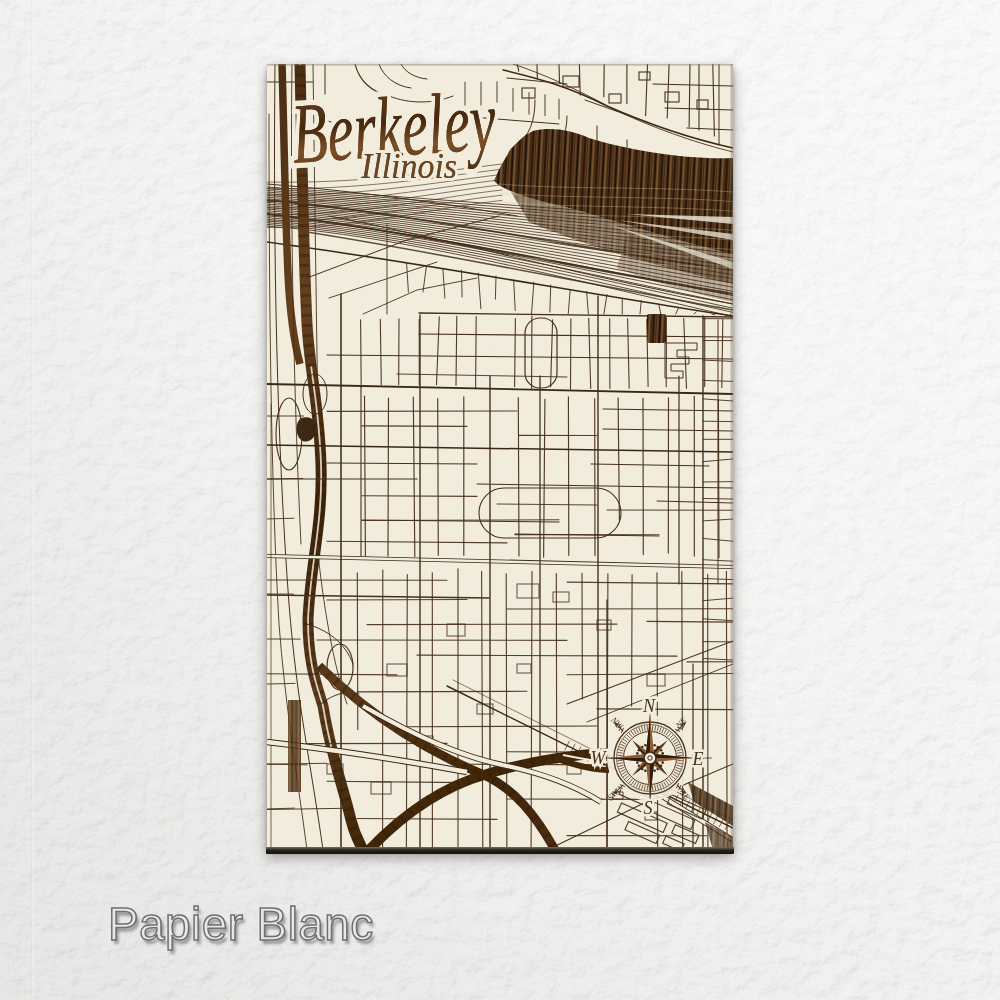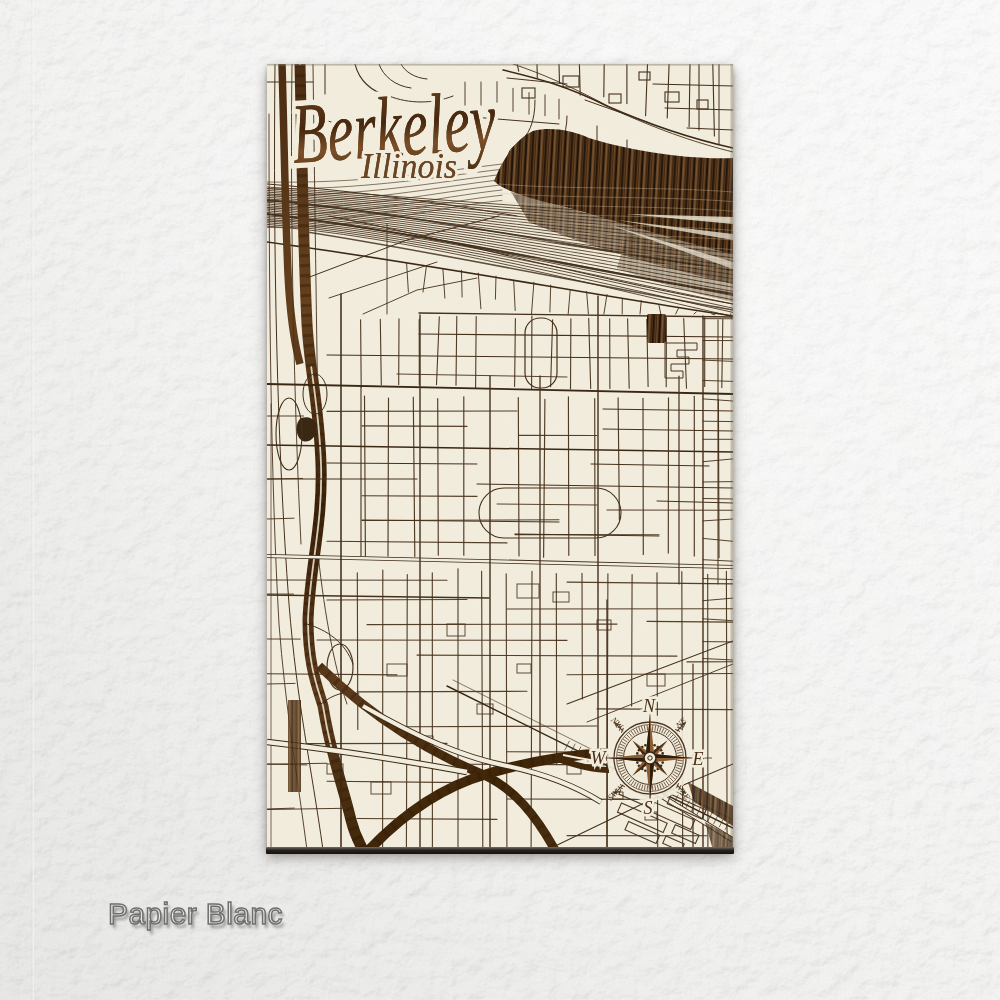--- a/index.html
+++ b/index.html
@@ -5,21 +5,21 @@
 #page{position:relative;width:1000px;height:1000px;font-family:"Liberation Sans",sans-serif;}
 #paper{position:absolute;inset:0;background:
  radial-gradient(120% 90% at 62% 30%, rgba(255,255,255,0.8) 0%, rgba(255,255,255,0) 55%),
  linear-gradient(135deg, #fbfbfa 0%, #f5f5f4 45%, #e9e9e8 100%);}
 #crease{position:absolute;left:31px;top:0;width:3px;height:100%;
  background:linear-gradient(90deg, rgba(0,0,0,0.03), rgba(255,255,255,0.45));}
 #board{position:absolute;left:267px;top:64px;width:466px;height:786px;background:#f2eddd;
  box-shadow:0 7px 12px rgba(70,65,55,0.5), 0 2px 4px rgba(70,65,55,0.35);}
 #boardedge{position:absolute;left:266px;top:847px;width:468px;height:7px;
  background:linear-gradient(#766d60, #26221d 45%, #141210);border-radius:1px;}
-#brand{position:absolute;left:108px;top:897px;font-size:30px;letter-spacing:0.4px;color:#e8e8e7;
+#brand{position:absolute;left:108px;top:897px;font-size:46px;letter-spacing:0.4px;color:#e8e8e7;
  -webkit-text-stroke:1.5px #6f6f6e;text-shadow:2.5px 3.5px 3px rgba(45,45,45,0.45);}
 </style></head>
 <body>
 <div id="page">
 
 <div id="paper"></div>
 
 <svg width="1000" height="1000" style="position:absolute;left:0;top:0">
 <defs>
 <linearGradient id="pgrad" x1="1" y1="0" x2="0" y2="1">

